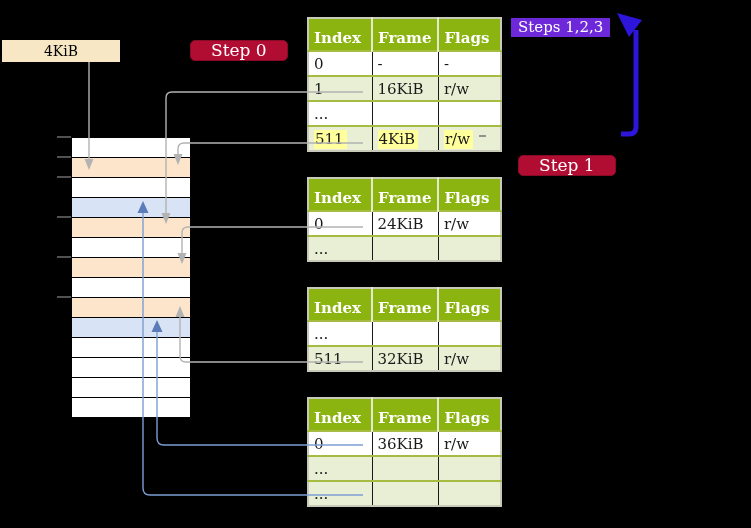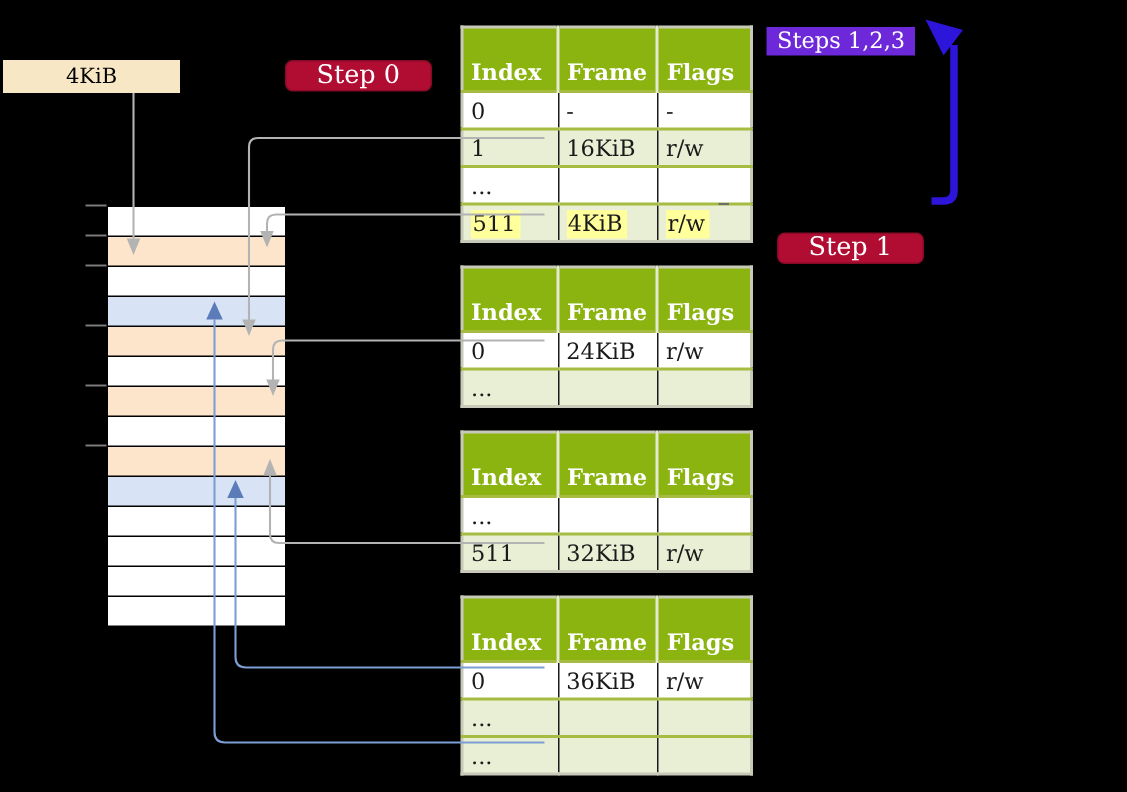--- a/index.html
+++ b/index.html
@@ -21,21 +21,21 @@
   .mrow{height:19px;border-bottom:1px solid #000;}
   .mrow:last-child{border-bottom:none;}
   .mrow.white{background:#ffffff;}
   .mrow.orange{background:#fde5cc;}
   .mrow.blue{background:#d8e4f5;}
 
   
   .ptable{position:absolute;left:307px;border-collapse:collapse;border:2px solid #c9c9ba;
           font-size:15px;color:#1a1a1a;}
   .ptable th{background:#8cb411;color:#fff;font-weight:bold;text-align:left;
-             height:22px;padding:18px 6px 1px 5px;border-left:2px solid #e3ead0;font-size:15px;}
+             height:22px;padding:8px 6px 1px 5px;border-left:2px solid #e3ead0;font-size:15px;}
   .ptable th:first-child{border-left:none;}
   .ptable td{background:#fff;height:23px;padding:0 0 0 5px;
              border-top:2px solid #a5bb42;border-left:1px solid #1a1a1a;}
   .ptable td:first-child{border-left:none;}
   .ptable tr.shade td{background:#e9efd5;}
   .ptable .c-index{width:51px;} .ptable .c-frame{width:52px;} .ptable .c-flags{width:50px;}
   .hl{background:#ffff9c;padding:0 3px 1px 1px;}
 
   
   #overlay{position:absolute;left:0;top:0;width:751px;height:528px;z-index:5;pointer-events:none;}

